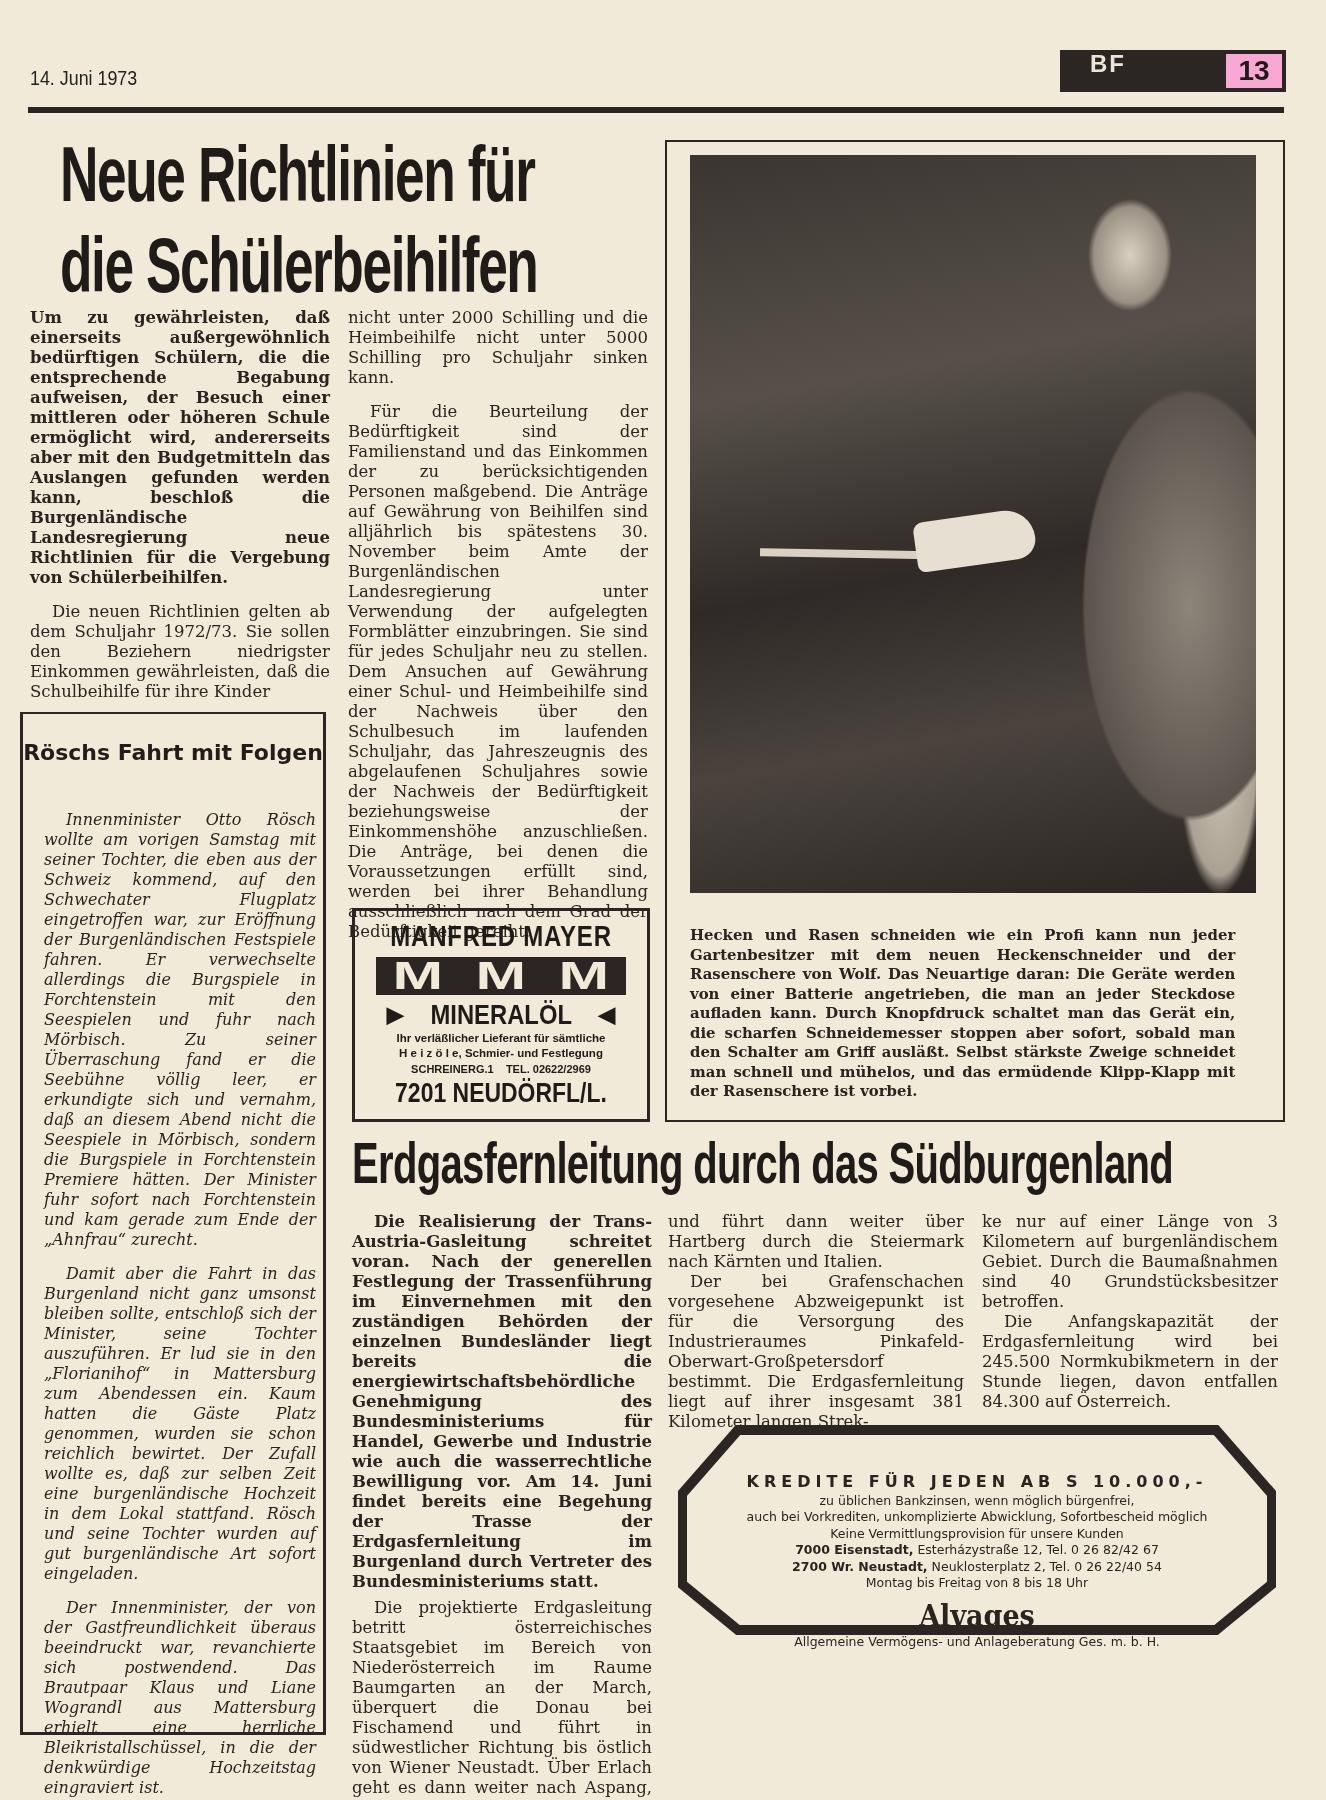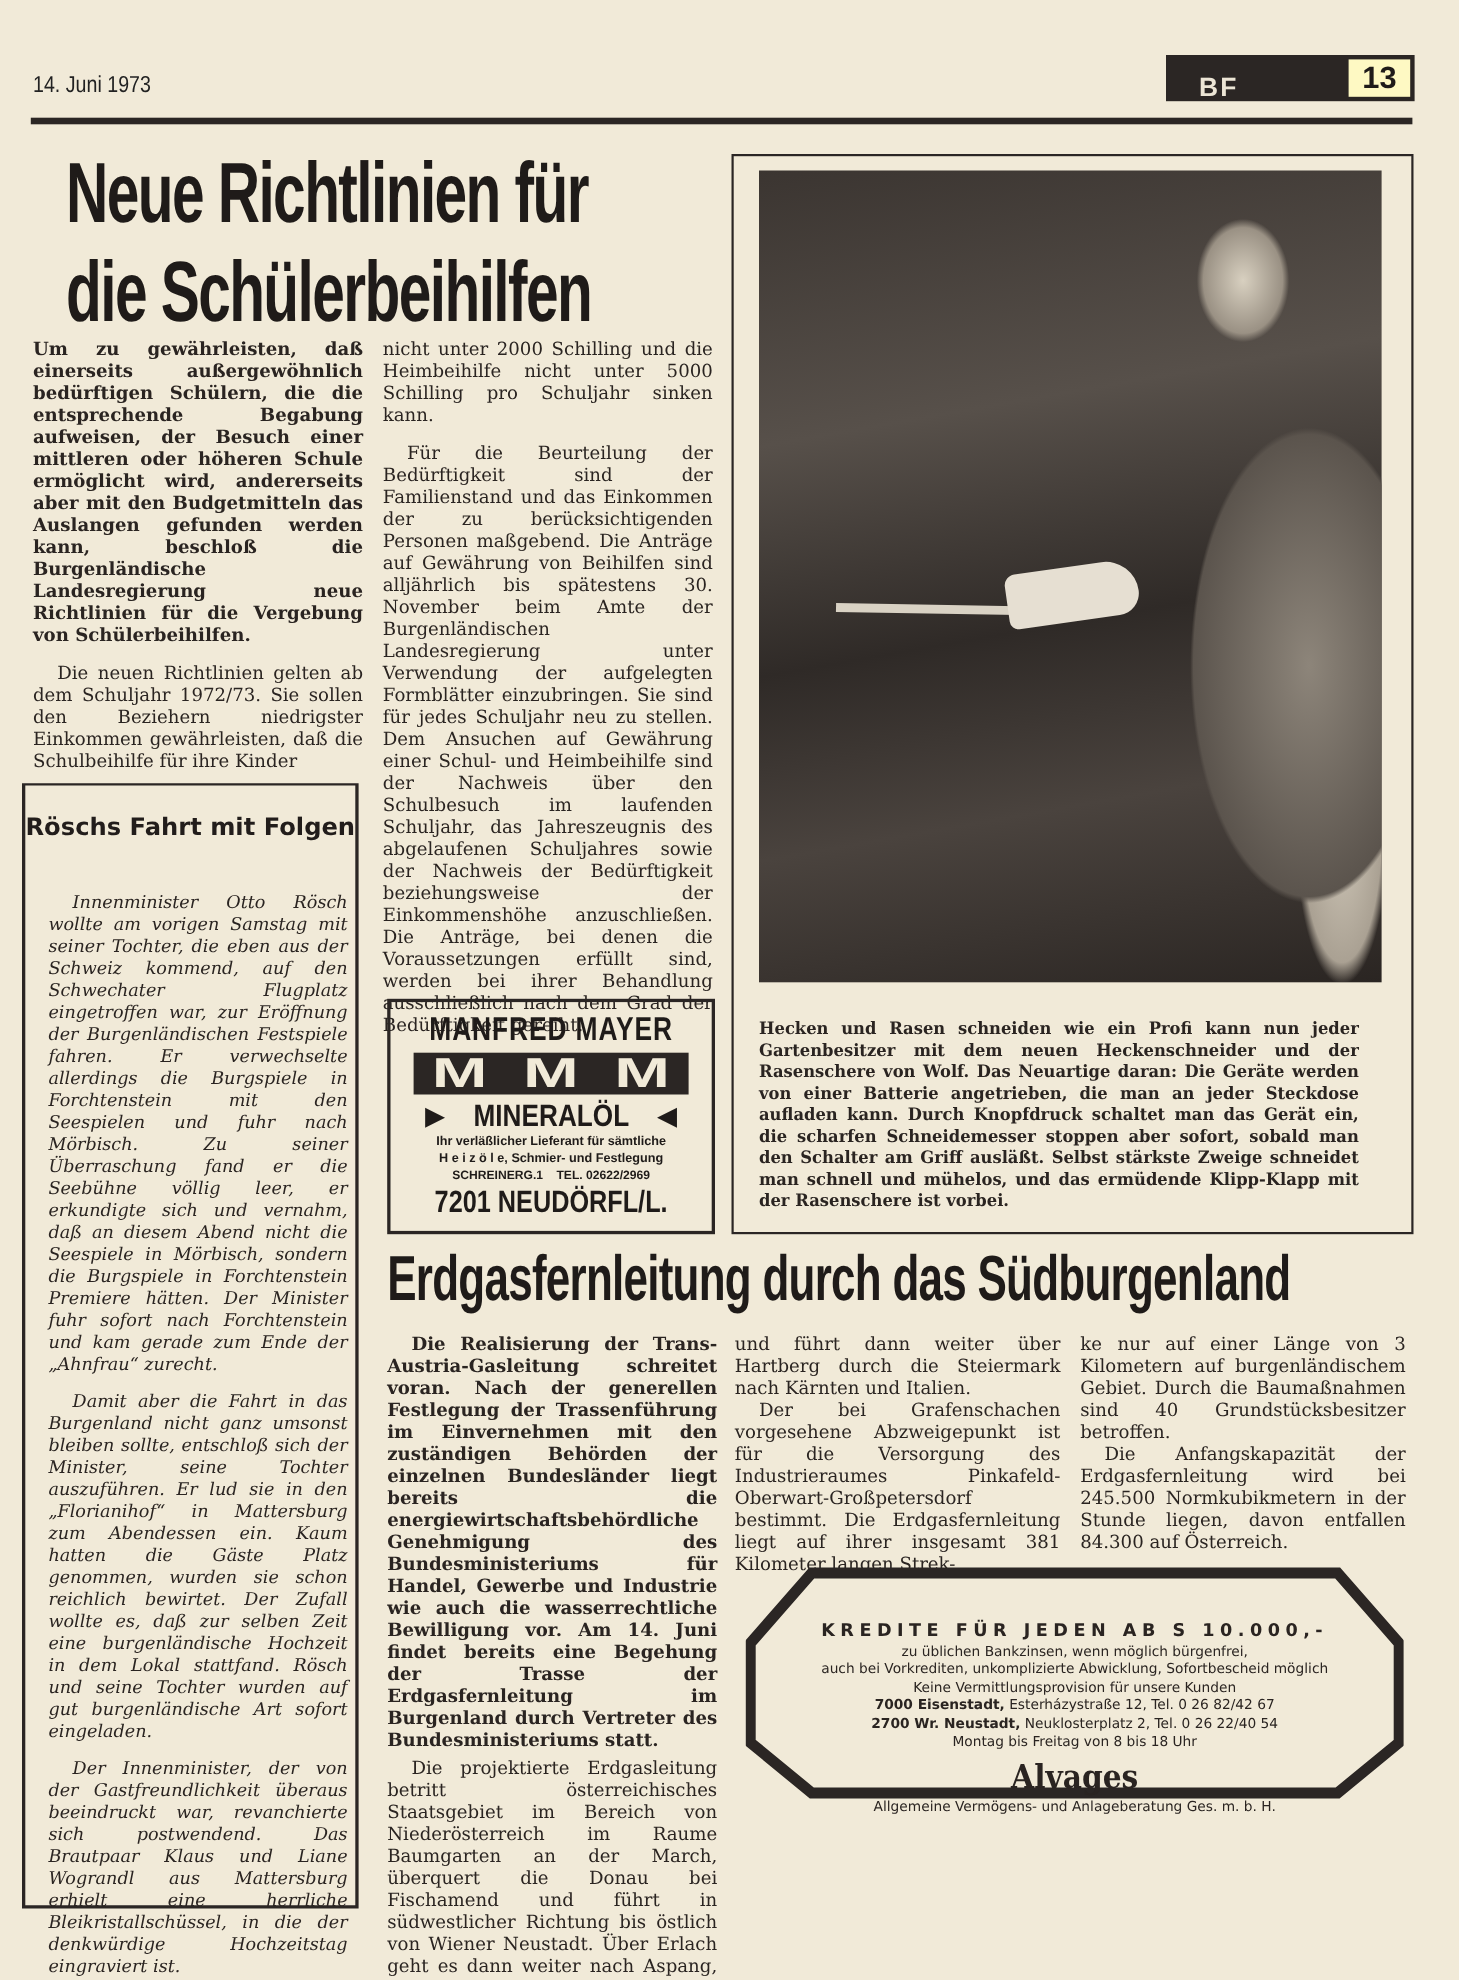--- a/index.html
+++ b/index.html
@@ -5,22 +5,22 @@
   html, body { margin: 0; padding: 0; }
   body {
     width: 1326px; height: 1800px; position: relative; overflow: hidden;
     background: #f1ead8;
     font-family: "DejaVu Serif", serif;
     color: #2a2421;
   }
   .abs { position: absolute; }
   .date { left: 30px; top: 66px; font-family: "Liberation Sans", sans-serif; font-size: 21px; transform: scaleX(0.85); transform-origin: left; color: #222; }
   .masthead { left: 1060px; top: 50px; width: 226px; height: 42px; background: #2b2624; }
-  .masthead .bf { position: absolute; left: 30px; top: 16px; color: #ece5d5; font-family: "Liberation Sans", sans-serif; font-weight: bold; font-size: 24px; letter-spacing: 2px; }
-  .masthead .num { position: absolute; right: 4px; top: 4px; width: 56px; height: 34px; background: #fef9c3; color: #1f1b19; font-family: "Liberation Sans", sans-serif; font-weight: bold; font-size: 28px; text-align: center; line-height: 34px; }
+  .masthead .bf { position: absolute; left: 30px; top: 0; color: #ece5d5; font-family: "Liberation Sans", sans-serif; font-weight: bold; font-size: 24px; letter-spacing: 2px; }
+  .masthead .num { position: absolute; right: 4px; top: 4px; width: 56px; height: 34px; background: #f9a8d4; color: #1f1b19; font-family: "Liberation Sans", sans-serif; font-weight: bold; font-size: 28px; text-align: center; line-height: 34px; }
   .top-rule { left: 28px; top: 107px; width: 1256px; height: 6px; background: #2b2624; }
 
   .headline1 { left: 60px; top: 130px; width: 560px; font-family: "Liberation Sans", sans-serif; font-weight: bold; font-size: 74px; line-height: 86px; color: #1f1b19; text-align: center; letter-spacing: -2px; transform: scaleX(0.72) scaleY(1.05); transform-origin: left top; white-space: nowrap; }
 
   .col { position: absolute; font-size: 16.5px; line-height: 20px; text-align: justify; hyphens: manual; }
   .col p { margin: 0; }
   .col p + p { margin-top: 14px; }
   .indent { text-indent: 22px; }
   .bold { font-weight: bold; }
   .italic { font-style: italic; }

